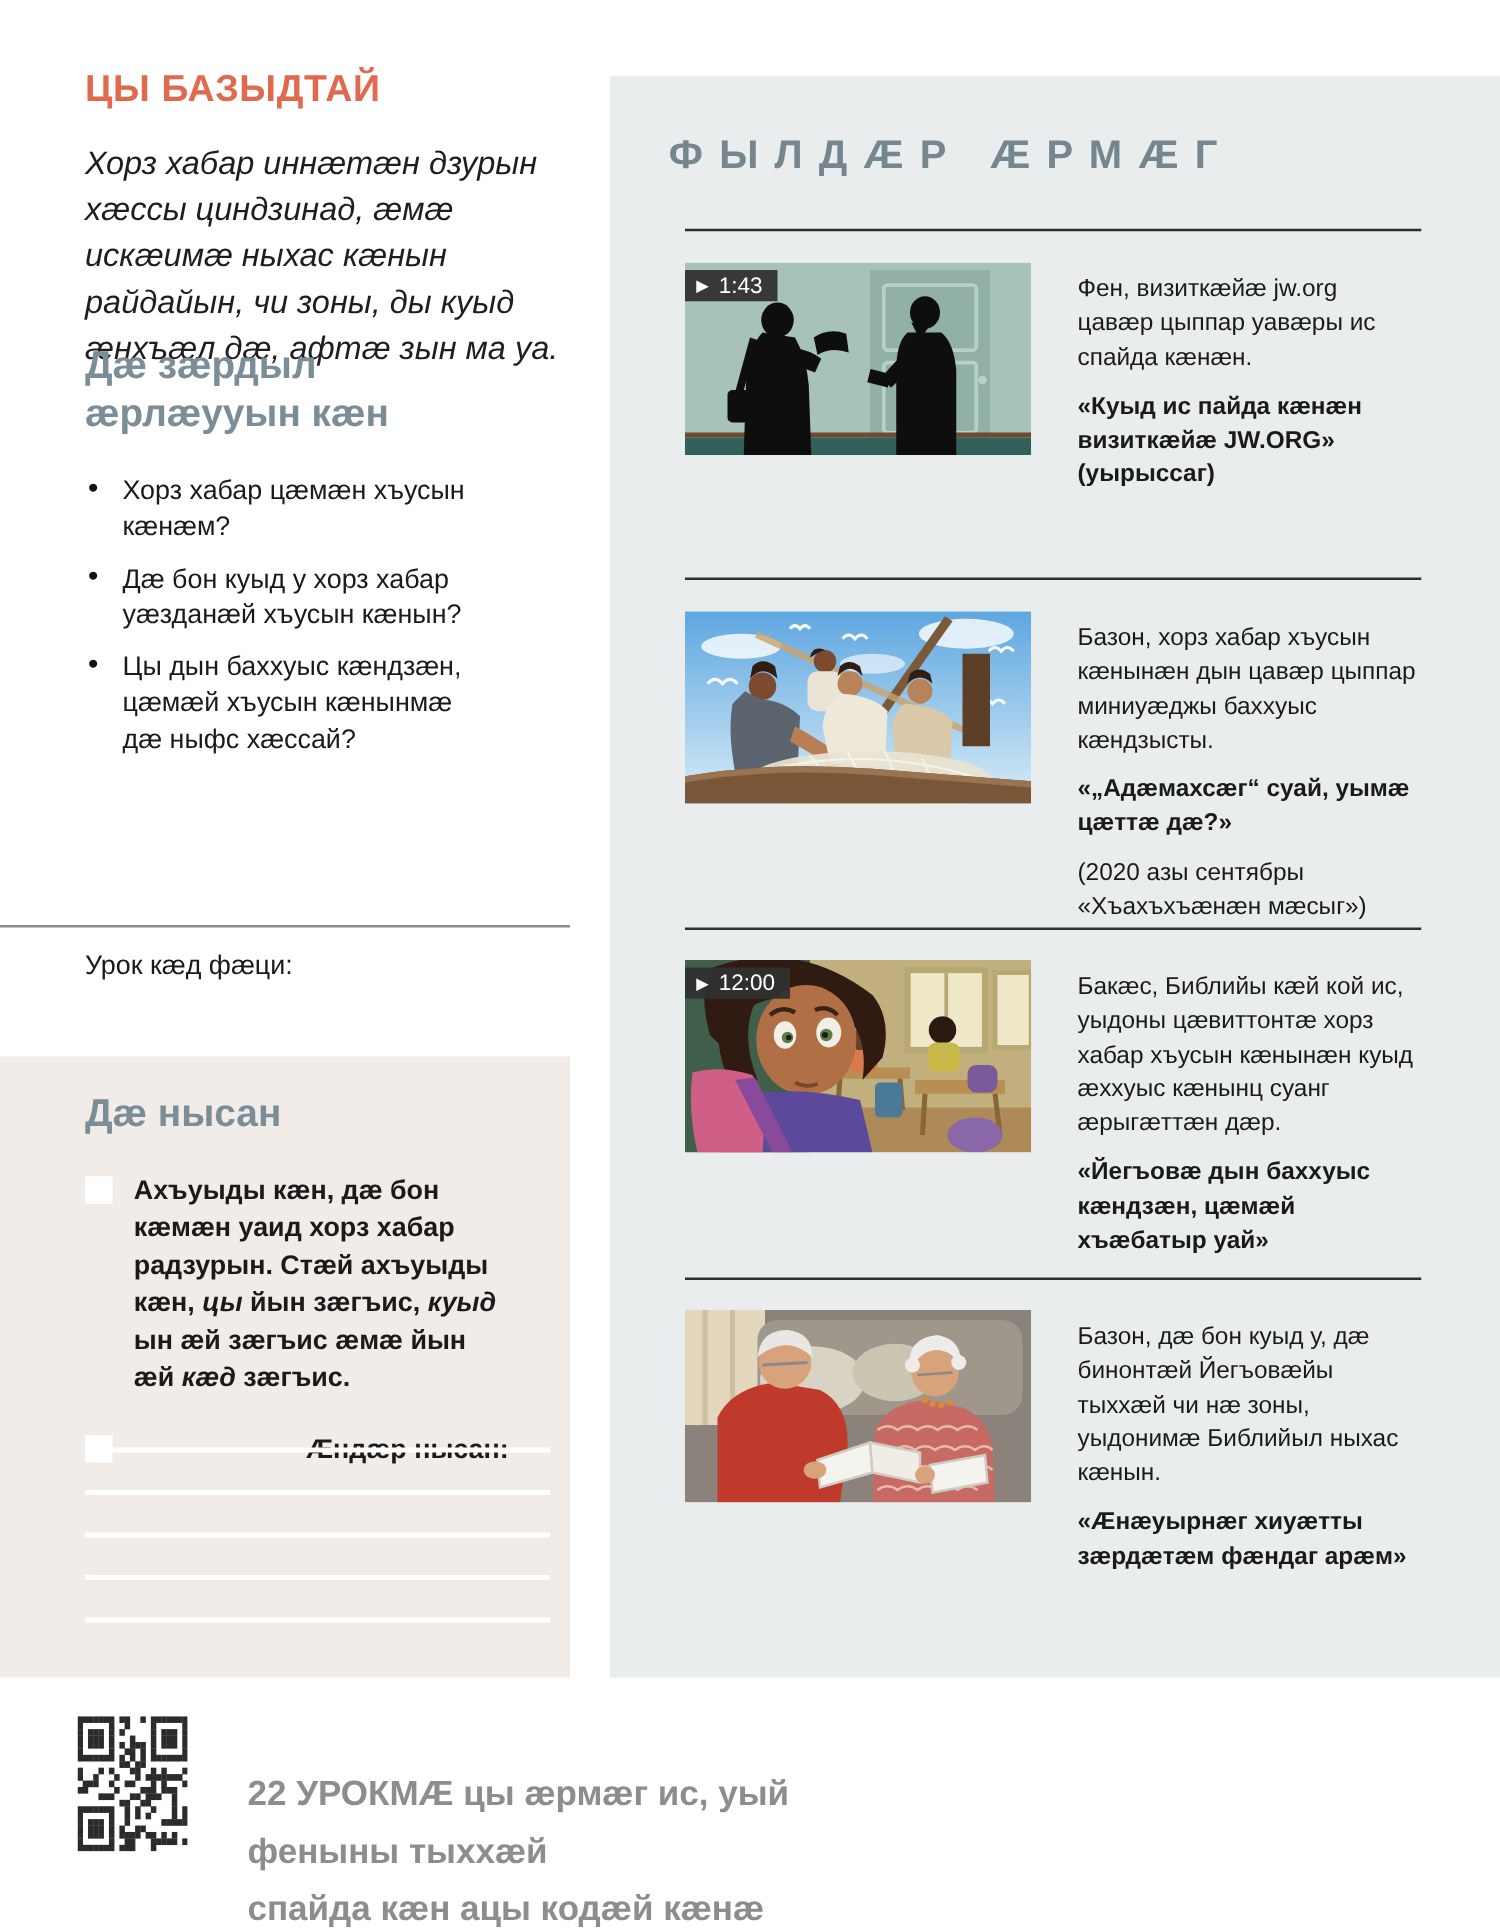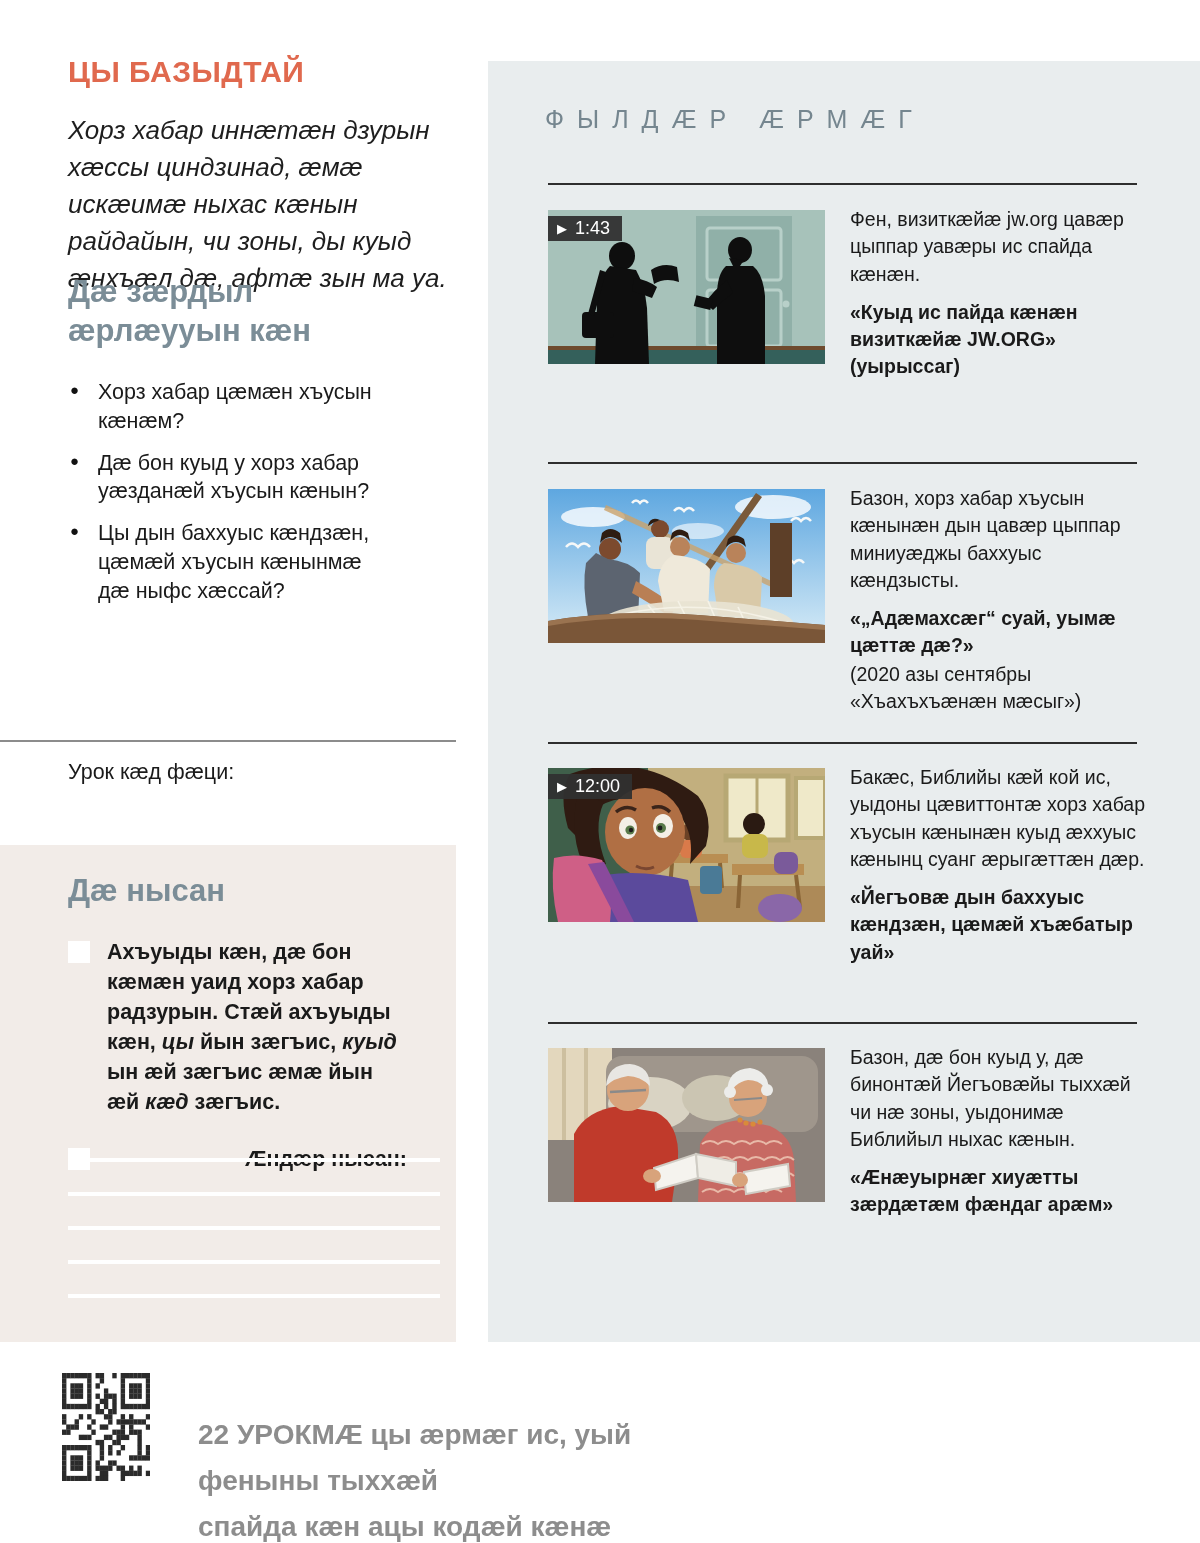--- a/index.html
+++ b/index.html
@@ -22,32 +22,32 @@
   .goal-h2{position:absolute;left:68px;top:28px;font-size:31px;}
   .goal-row{position:absolute;left:68px;display:flex;align-items:flex-start;}
   .goal-row.r1{top:92px;}
   .goal-row.r2{top:299px;text-align:right;}
   .checkbox{width:22px;height:22px;background:#ffffff;flex:0 0 22px;margin-right:17px;margin-top:4px;}
   .goal-text{width:300px;font-size:21.5px;line-height:1.4;color:#1a1a1a;font-weight:bold;}
   .wline{position:absolute;left:68px;width:372px;height:4px;background:#ffffff;}
 
   
   .panel{position:absolute;left:488px;top:61px;width:712px;height:1281px;background:#e9edee;}
-  .panel-heading{position:absolute;left:57px;top:44px;font-size:25px;font-weight:normal;color:#75868f;letter-spacing:13px;white-space:nowrap;}
+  .panel-heading{position:absolute;left:47px;top:44px;font-size:32px;font-weight:bold;color:#75868f;letter-spacing:13px;white-space:nowrap;}
   .rule{position:absolute;left:60px;width:589px;height:2px;background:#2e2e2e;}
   .r1{top:122px}.r2{top:401px}.r3{top:681px}.r4{top:961px}
   .thumb{position:absolute;left:60px;width:277px;height:154px;overflow:hidden;cursor:pointer;}
   .t1{top:149px}.t2{top:428px}.t3{top:707px}.t4{top:987px}
   .thumb svg{display:block;}
   .badge{position:absolute;left:0;top:6px;background:rgba(48,48,48,.95);color:#fff;display:flex;align-items:center;padding:3px 12px 4px 9px;}
   .badge .play{font-size:13px;margin-right:8px;line-height:1;}
   .badge .time{font-size:18px;line-height:1;}
   .itext{position:absolute;left:362px;width:296px;}
   .x1{top:145px}.x2{top:424px}.x3{top:703px}.x4{top:983px}
-  .itext p{margin:0;font-size:19.5px;line-height:1.4;color:#1a1a1a;}
+  .itext p{margin:12px;font-size:19.5px;line-height:1.4;color:#1a1a1a;}
   .itext .ititle{font-weight:bold;margin-top:11px;}
   .itext .inote{margin-top:1px;}
 
   
   .qr{position:absolute;left:62px;top:1373px;width:88px;height:108px;}
   .footer-text{position:absolute;left:198px;top:1412px;width:480px;font-size:28px;line-height:1.64;color:#8d8d8d;font-weight:bold;}
 </style>
 </head>
 <body>
 

